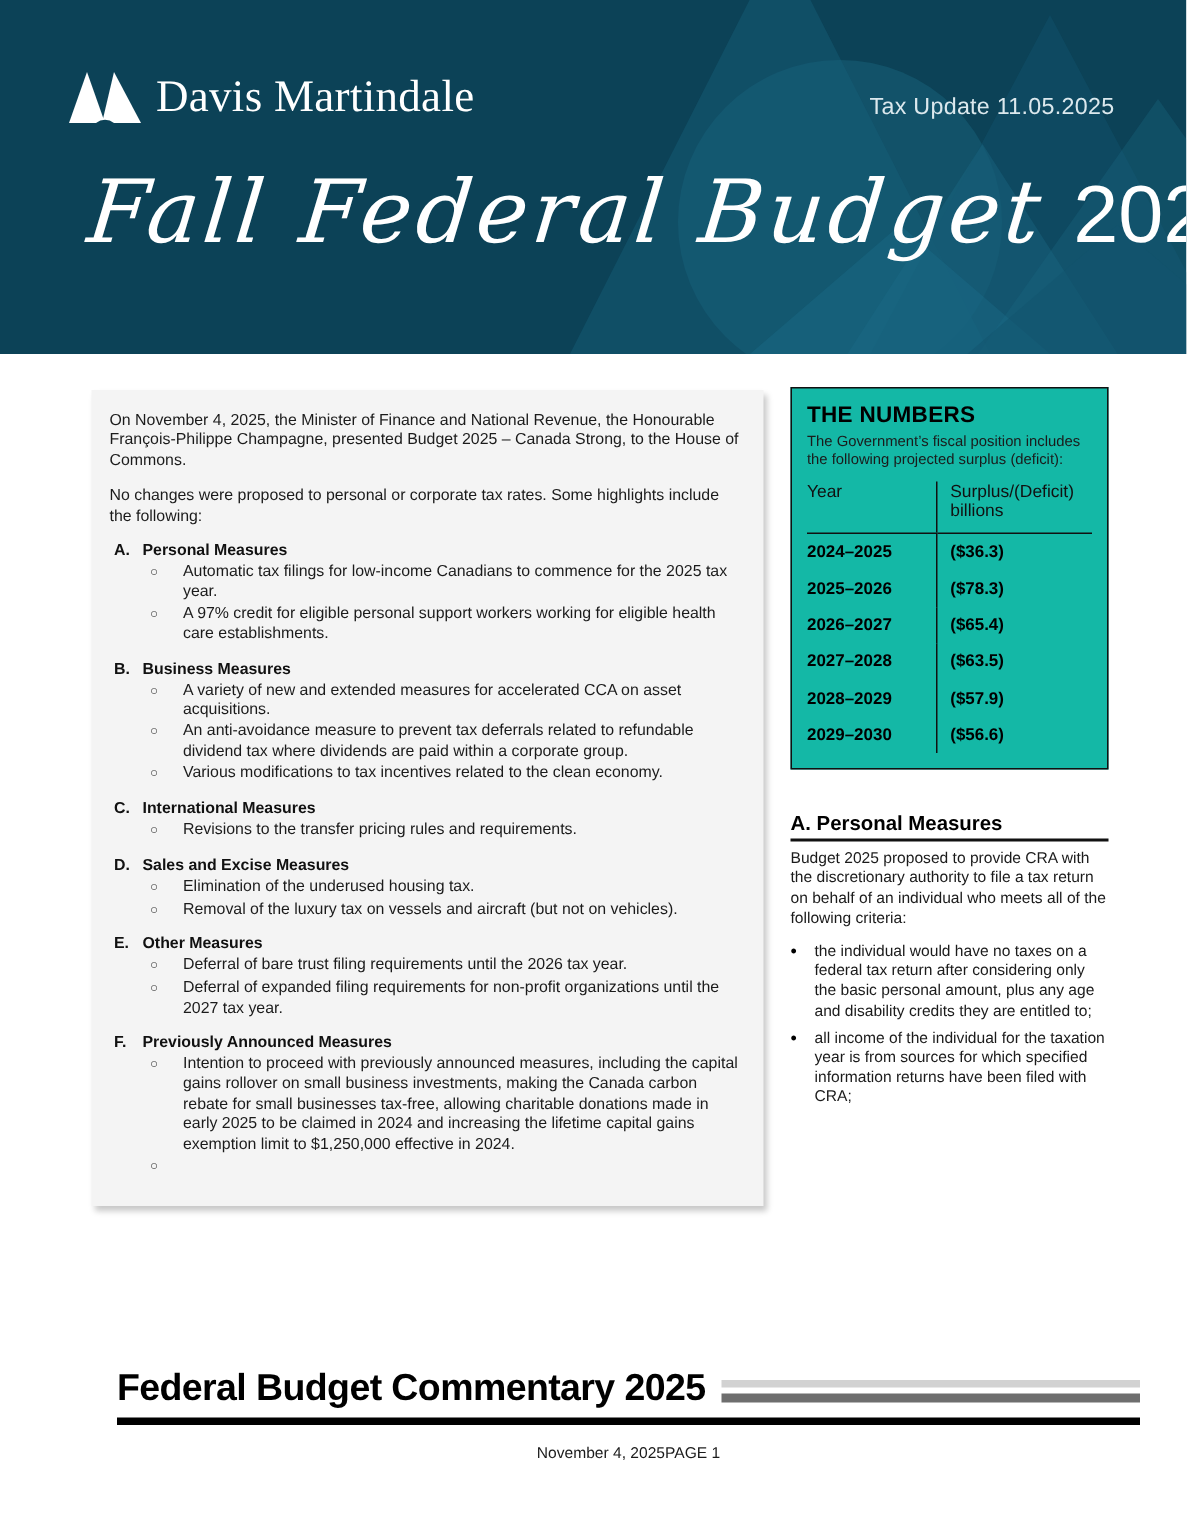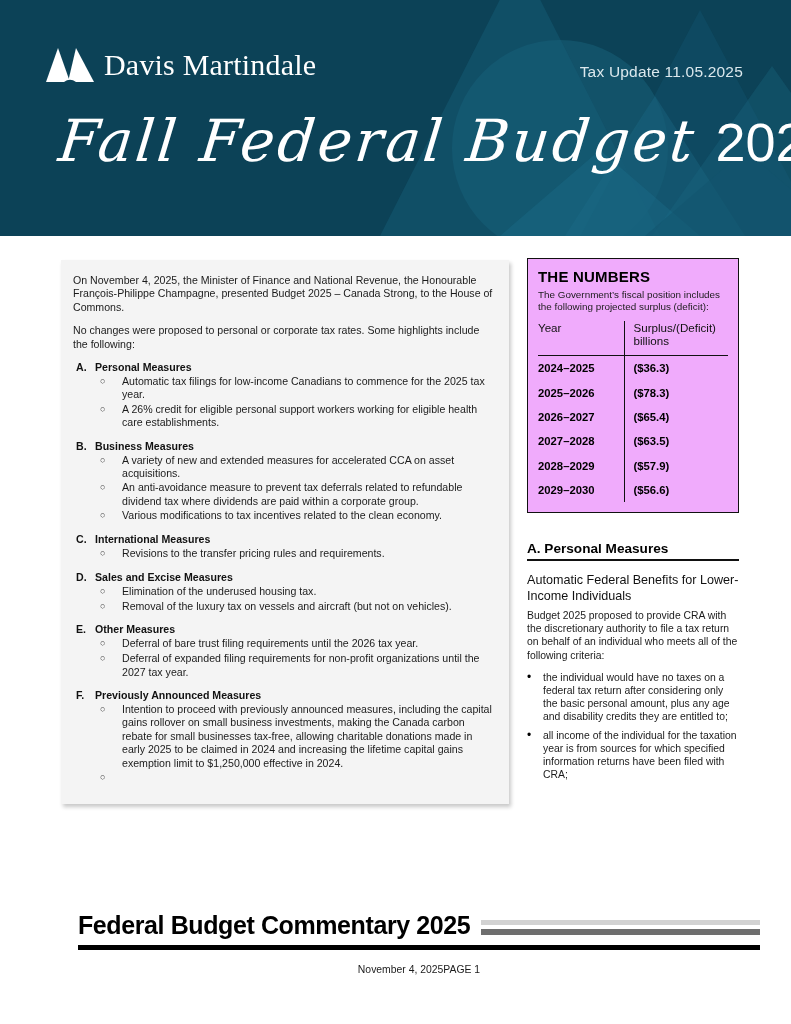--- a/index.html
+++ b/index.html
@@ -175,21 +175,21 @@
   .right-col {
     position: absolute;
     left: 527px;
     top: 22px;
     width: 212px;
   }
 
   .numbers-box {
     border: 1.6px solid #111111;
     padding: 9px 10px 10px 10px;
-    background: #f0abfc;
+    background: #14b8a6;
   }
 
   .numbers-title {
     font-size: 15px;
     font-weight: bold;
     color: #000000;
     letter-spacing: 0.2px;
     margin-bottom: 4px;
   }
 
@@ -376,21 +376,21 @@
             <span class="section-letter">A.</span>
             <span>Personal Measures</span>
           </div>
           <ul class="bullet-list">
             <li class="bullet-item">
               <span class="bullet-marker">○</span>
               <span class="bullet-text">Automatic tax filings for low-income Canadians to commence for the 2025 tax year.</span>
             </li>
             <li class="bullet-item">
               <span class="bullet-marker">○</span>
-              <span class="bullet-text">A 26% credit for eligible personal support workers working for eligible health care establishments.</span>
+              <span class="bullet-text">A 97% credit for eligible personal support workers working for eligible health care establishments.</span>
             </li>
           </ul>
           <div class="section-head">
             <span class="section-letter">B.</span>
             <span>Business Measures</span>
           </div>
           <ul class="bullet-list">
             <li class="bullet-item">
               <span class="bullet-marker">○</span>
               <span class="bullet-text">A variety of new and extended measures for accelerated CCA on asset acquisitions.</span>
@@ -496,21 +496,20 @@
               <tr>
                 <td class="col-year">2029–2030</td>
                 <td class="col-val">($56.6)</td>
               </tr>
             </tbody>
         </table>
       </div>
 
       <div class="side-section-head">A. Personal Measures</div>
 
-      <div class="side-subhead">Automatic Federal Benefits for Lower-Income Individuals</div>
 
       <div class="side-para">Budget 2025 proposed to provide CRA with the discretionary authority to file a tax return on behalf of an individual who meets all of the following criteria:</div>
 
       <ul class="side-bullets" id="sidebar-bullets-host">
           <li class="side-bullet">
             <span class="side-bullet-dot">•</span>
             <span class="side-bullet-text">the individual would have no taxes on a federal tax return after considering only the basic personal amount, plus any age and disability credits they are entitled to;</span>
           </li>
           <li class="side-bullet">
             <span class="side-bullet-dot">•</span>

